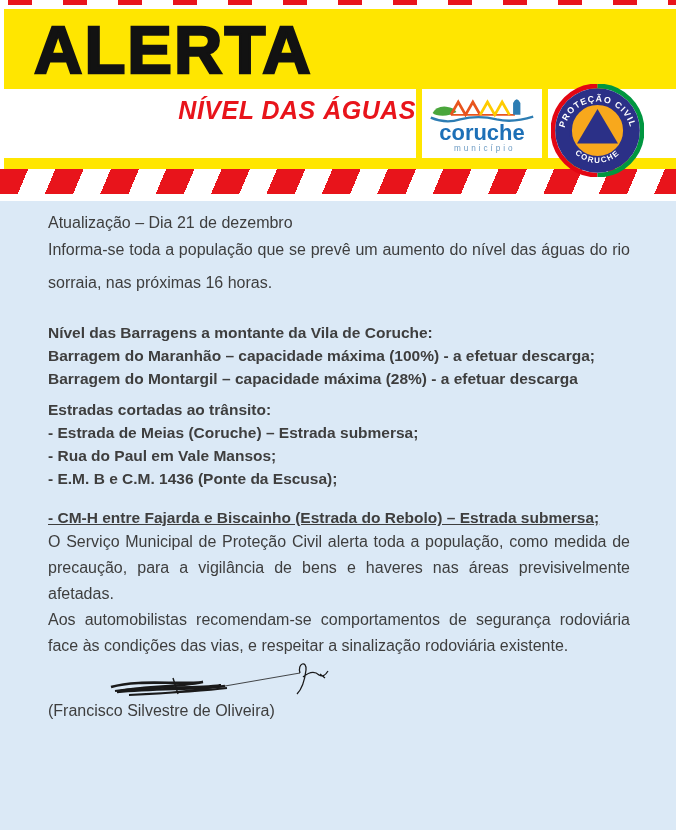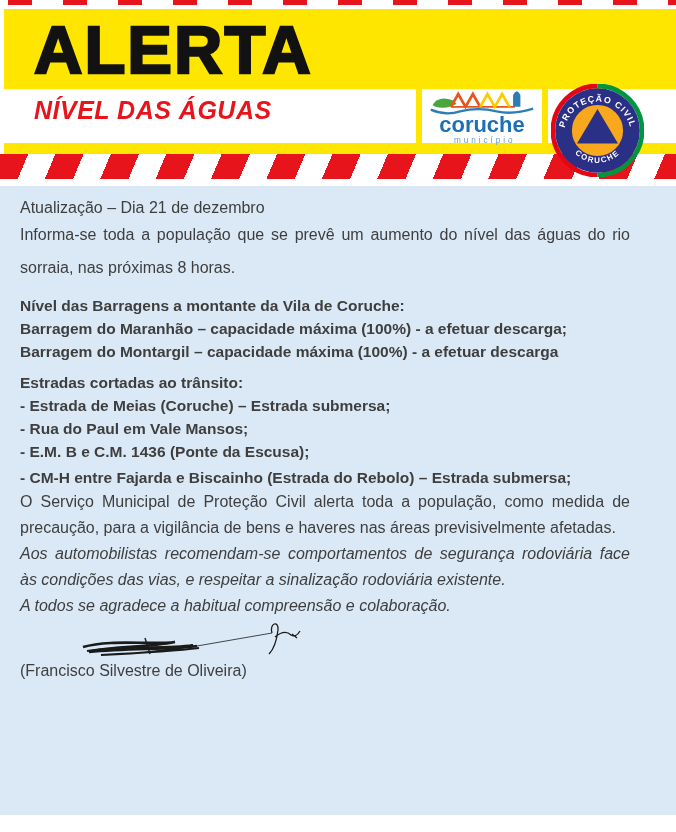--- a/index.html
+++ b/index.html
@@ -7,45 +7,45 @@
         font-family:"Liberation Sans",sans-serif;overflow:hidden;}
 
   
   .stripe-top{height:9px;background:#fff;position:relative;}
   .stripe-top-dashes{position:absolute;top:0;left:0;right:0;height:5px;
     background:repeating-linear-gradient(90deg,transparent 0 8px,#e8141b 8px 32px,transparent 32px 55px);}
   .band-yellow{margin:0 0 0 4px;background:#ffe600;}
   .band-main{height:80px;display:flex;align-items:center;}
   .alerta{font-size:67px;font-weight:bold;color:#121212;padding-left:30px;
     letter-spacing:2px;-webkit-text-stroke:2.4px #121212;line-height:1;}
-  .band-sub{height:54px;background:#fff;display:flex;position:relative;}
+  .band-sub{height:69px;background:#fff;display:flex;position:relative;text-align:right;}
   .sub-text{width:416px;box-sizing:border-box;padding:8px 0 0 34px;
     display:flex;flex-direction:column;gap:8px;}
   .sub-line{color:#e8141b;font-weight:bold;font-style:italic;font-size:25px;
     line-height:26px;letter-spacing:.5px;white-space:nowrap;}
   .v-divider{width:6px;background:#ffe600;}
   .coruche-cell{width:120px;display:flex;align-items:center;justify-content:center;background:#fff;}
   .pc-cell{flex:1;background:#fff;}
   .badge{position:absolute;left:551px;top:-5px;width:93px;height:93px;z-index:4;}
   .band-thin{height:11px;}
   .stripe-bottom{height:25px;
     background:repeating-linear-gradient(113deg,#e8141b 0 26px,#ffffff 26px 51px);}
   .gap-white{height:7px;background:#fff;}
 
   
   .doc-body{height:629px;box-sizing:border-box;background:#dbe9f6;
-    padding:12px 46px 0 20px;color:#3e3e3e;font-size:16px;}
+    padding:12px 46px 0 48px;color:#3e3e3e;font-size:16px;}
   .doc-body p{margin:0;}
   .update{margin-top:12px;line-height:20px;}
   .para1{margin-top:26px;line-height:33px;text-align:justify;}
-  .bold-block{margin-top:10px;font-weight:bold;font-size:15.5px;line-height:23px;}
+  .bold-block{margin-top:22px;font-weight:bold;font-size:15.5px;line-height:23px;}
   .roads{margin-top:8px;}
-  .road-item.spaced{margin-top:3px;}
+  .road-item.spaced{margin-top:16px;text-decoration:underline;}
   .para-main{margin-top:14px;line-height:26px;text-align:justify;}
-  .para-follow{line-height:26px;text-align:justify;font-style:italic;}
+  .para-follow{line-height:26px;text-align:justify;}
   .sig-title{margin-top:30px;line-height:20px;}
   .sig-svg{display:block;margin:2px 0 0 55px;}
   .sig-name{margin-top:4px;line-height:20px;}
 </style>
 </head>
 <body>
 
 <div class="page">
 
   <div class="stripe-top">
@@ -96,39 +96,38 @@
       </text>
     </svg>
   </div>
 
   <div class="band-yellow band-thin"></div>
   <div class="stripe-bottom"></div>
   <div class="gap-white"></div>
 
   <div class="doc-body">
     <p class="update">Atualização – Dia 21 de dezembro</p>
-    <p class="para1">Informa-se toda a população que se prevê um aumento do nível das águas do rio sorraia, nas próximas 8 horas.</p>
+    <p class="para1">Informa-se toda a população que se prevê um aumento do nível das águas do rio sorraia, nas próximas 16 horas.</p>
 
     <div class="bold-block">
       <div>Nível das Barragens a montante da Vila de Coruche:</div>
       <div>Barragem do Maranhão – capacidade máxima (100%)  - a efetuar descarga;</div>
-      <div>Barragem do Montargil –  capacidade máxima (100%) -  a efetuar descarga</div>
+      <div>Barragem do Montargil –  capacidade máxima (28%) -  a efetuar descarga</div>
     </div>
 
     <div class="bold-block roads">
       <div>Estradas cortadas ao trânsito:</div>
       <div class="road-item">- Estrada de Meias (Coruche) – Estrada submersa;</div>
       <div class="road-item">- Rua do Paul em Vale Mansos;</div>
       <div class="road-item">- E.M. B e C.M. 1436 (Ponte da Escusa);</div>
       <div class="road-item spaced">- CM-H entre Fajarda e Biscainho (Estrada do Rebolo) – Estrada submersa;</div>
     </div>
 
     <p class="para-main">O Serviço Municipal de Proteção Civil alerta toda a população, como medida de precaução, para a vigilância de  bens e haveres nas áreas previsivelmente afetadas.</p>
     <p class="para-follow">Aos automobilistas recomendam-se comportamentos de segurança rodoviária face às condições das vias, e respeitar a sinalização rodoviária existente.</p>
-    <p class="para-follow">A todos se agradece a habitual compreensão e colaboração.</p>
 
 
     <svg class="sig-svg" width="240" height="40" viewBox="0 0 240 40">
       <path d="M8 26 C35 18 75 24 100 21 C70 27 35 25 14 31 C55 27 95 29 122 25" fill="none" stroke="#1a1a1a" stroke-width="2.6"></path>
       <path d="M12 30 C50 24 88 28 118 24 C92 31 52 33 26 34 C65 32 100 30 124 27" fill="none" stroke="#1a1a1a" stroke-width="2"></path>
       <path d="M70 17 L75 33" fill="none" stroke="#1a1a1a" stroke-width="1.4"></path>
       <path d="M122 25 L197 12" fill="none" stroke="#1a1a1a" stroke-width="0.8"></path>
       <path d="M197 12 c-3 -10 7 -13 6 -3 c-1 8 -4 19 -9 24 m6 -17 c6 -5 12 -6 16 -2 c3 2 6 1 9 -4 m-8 3 l5 4" fill="none" stroke="#1a1a1a" stroke-width="1.3"></path>
     </svg>
 

